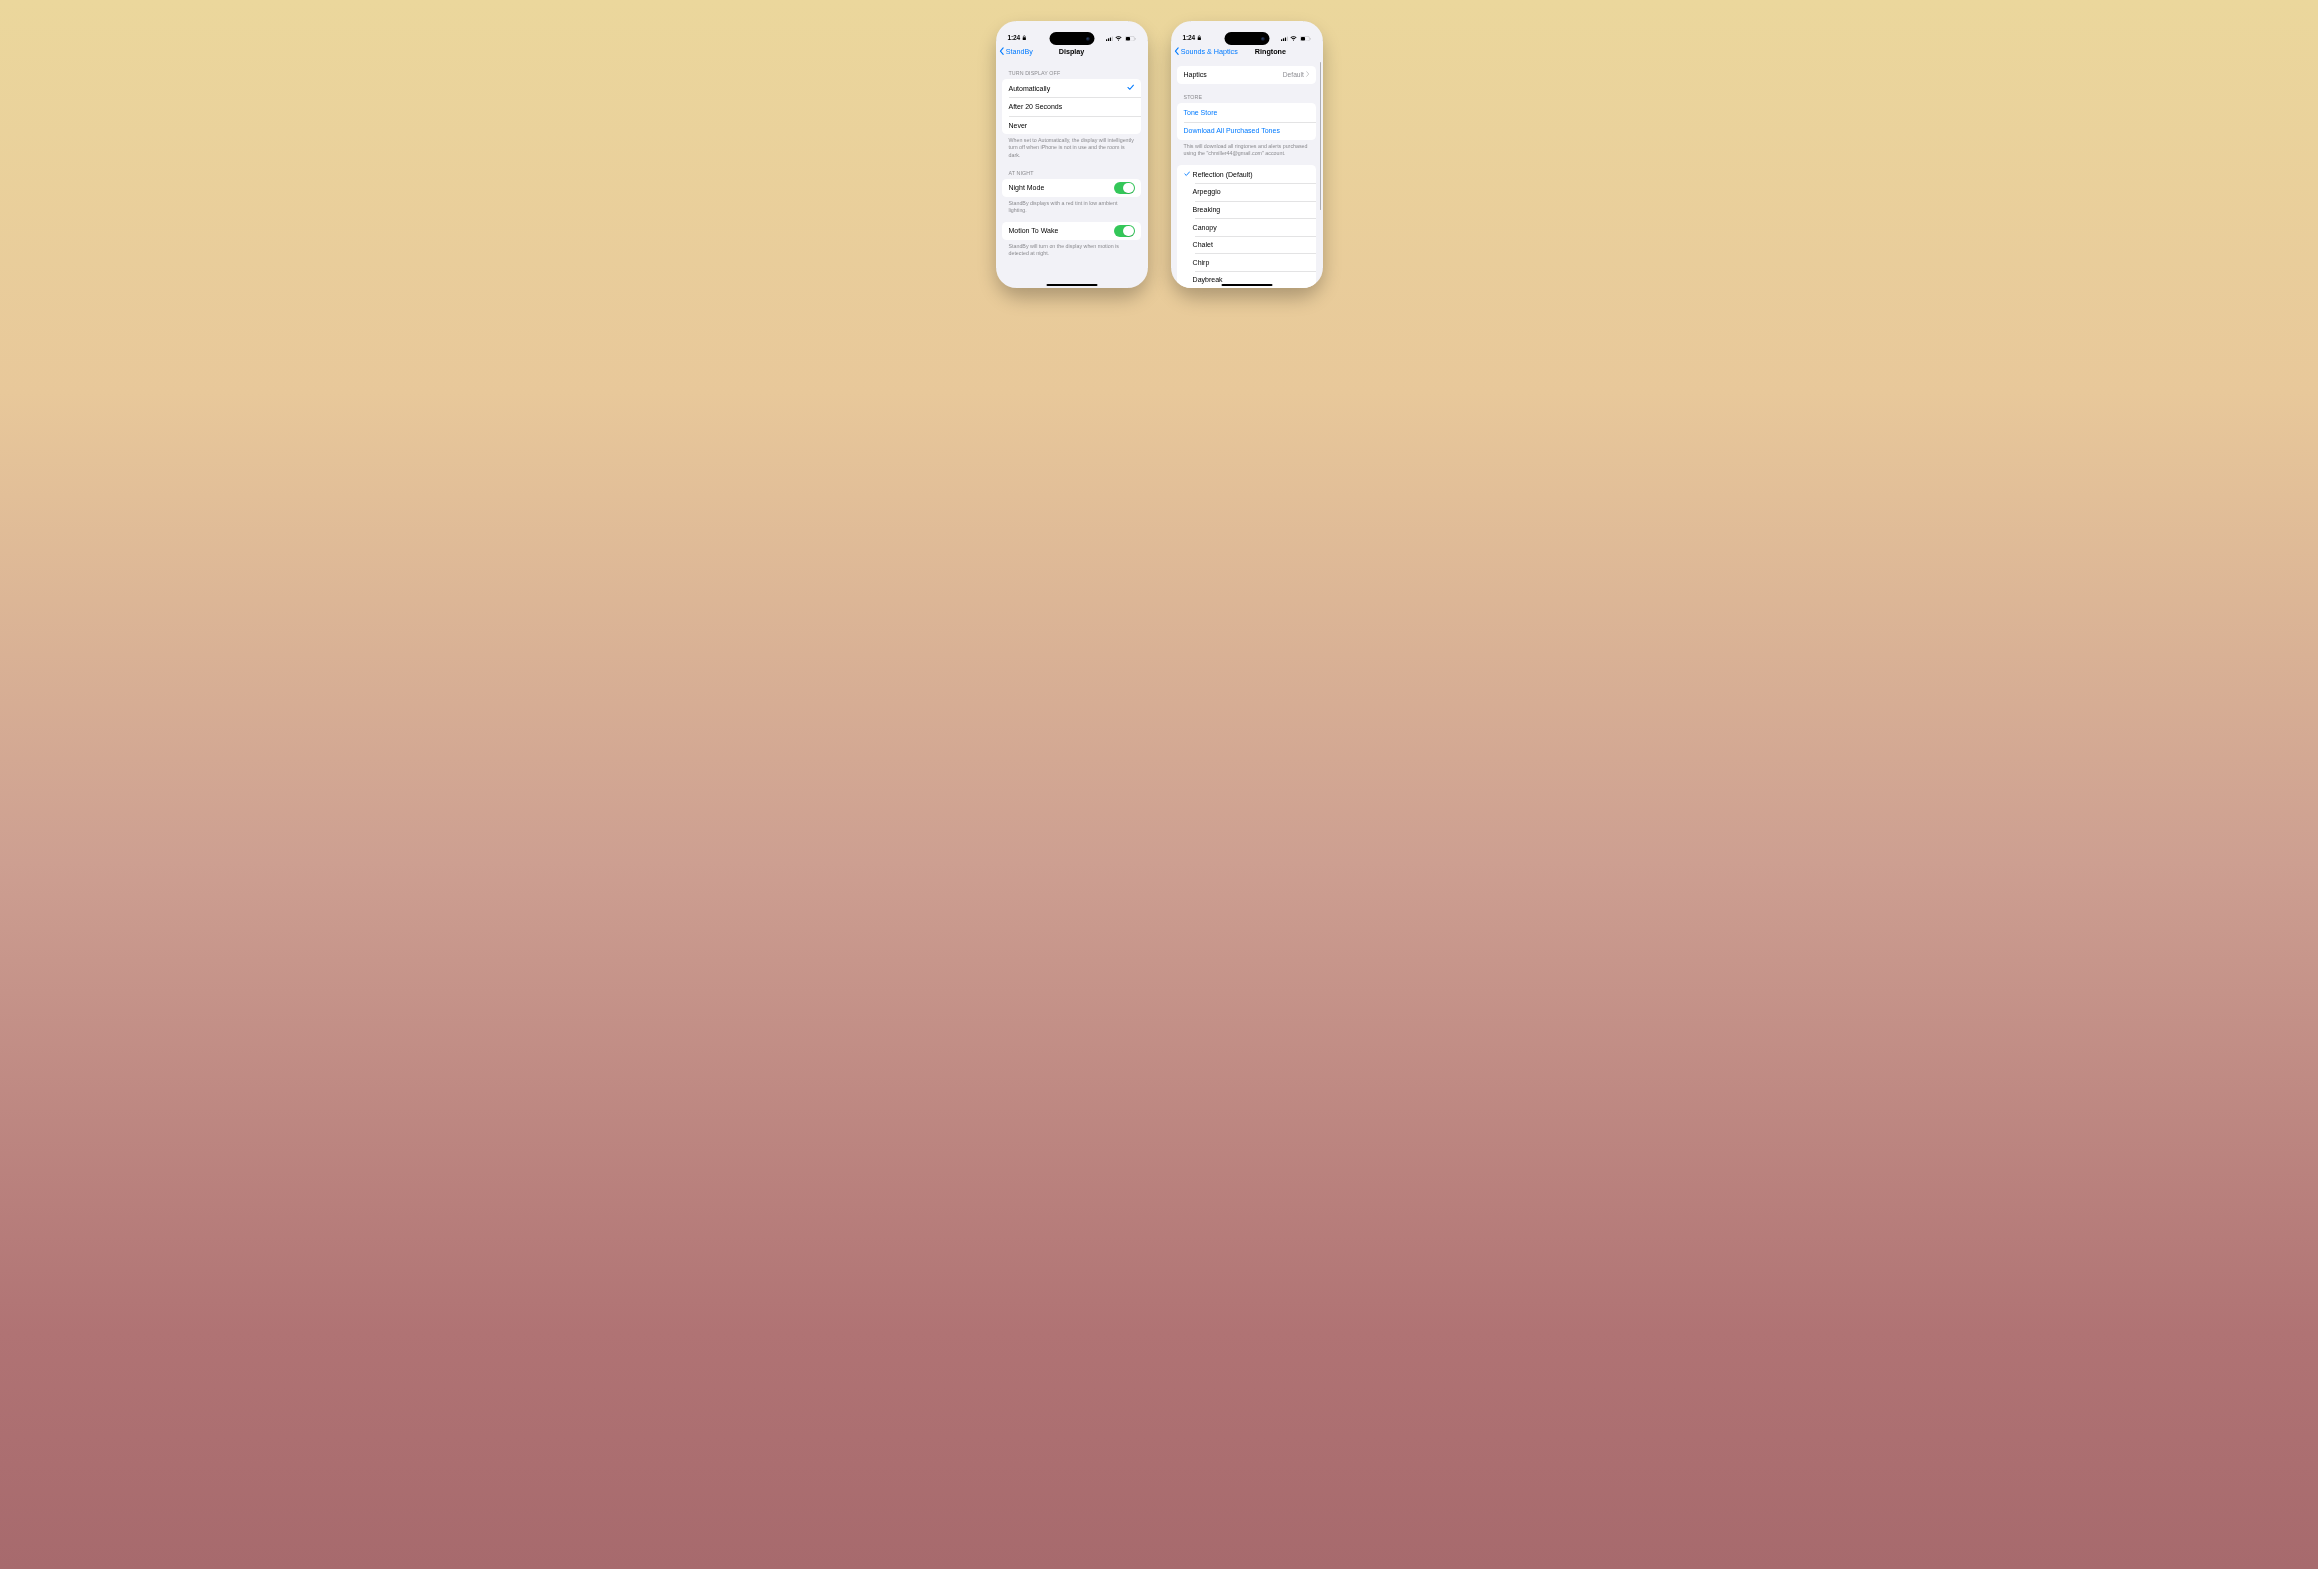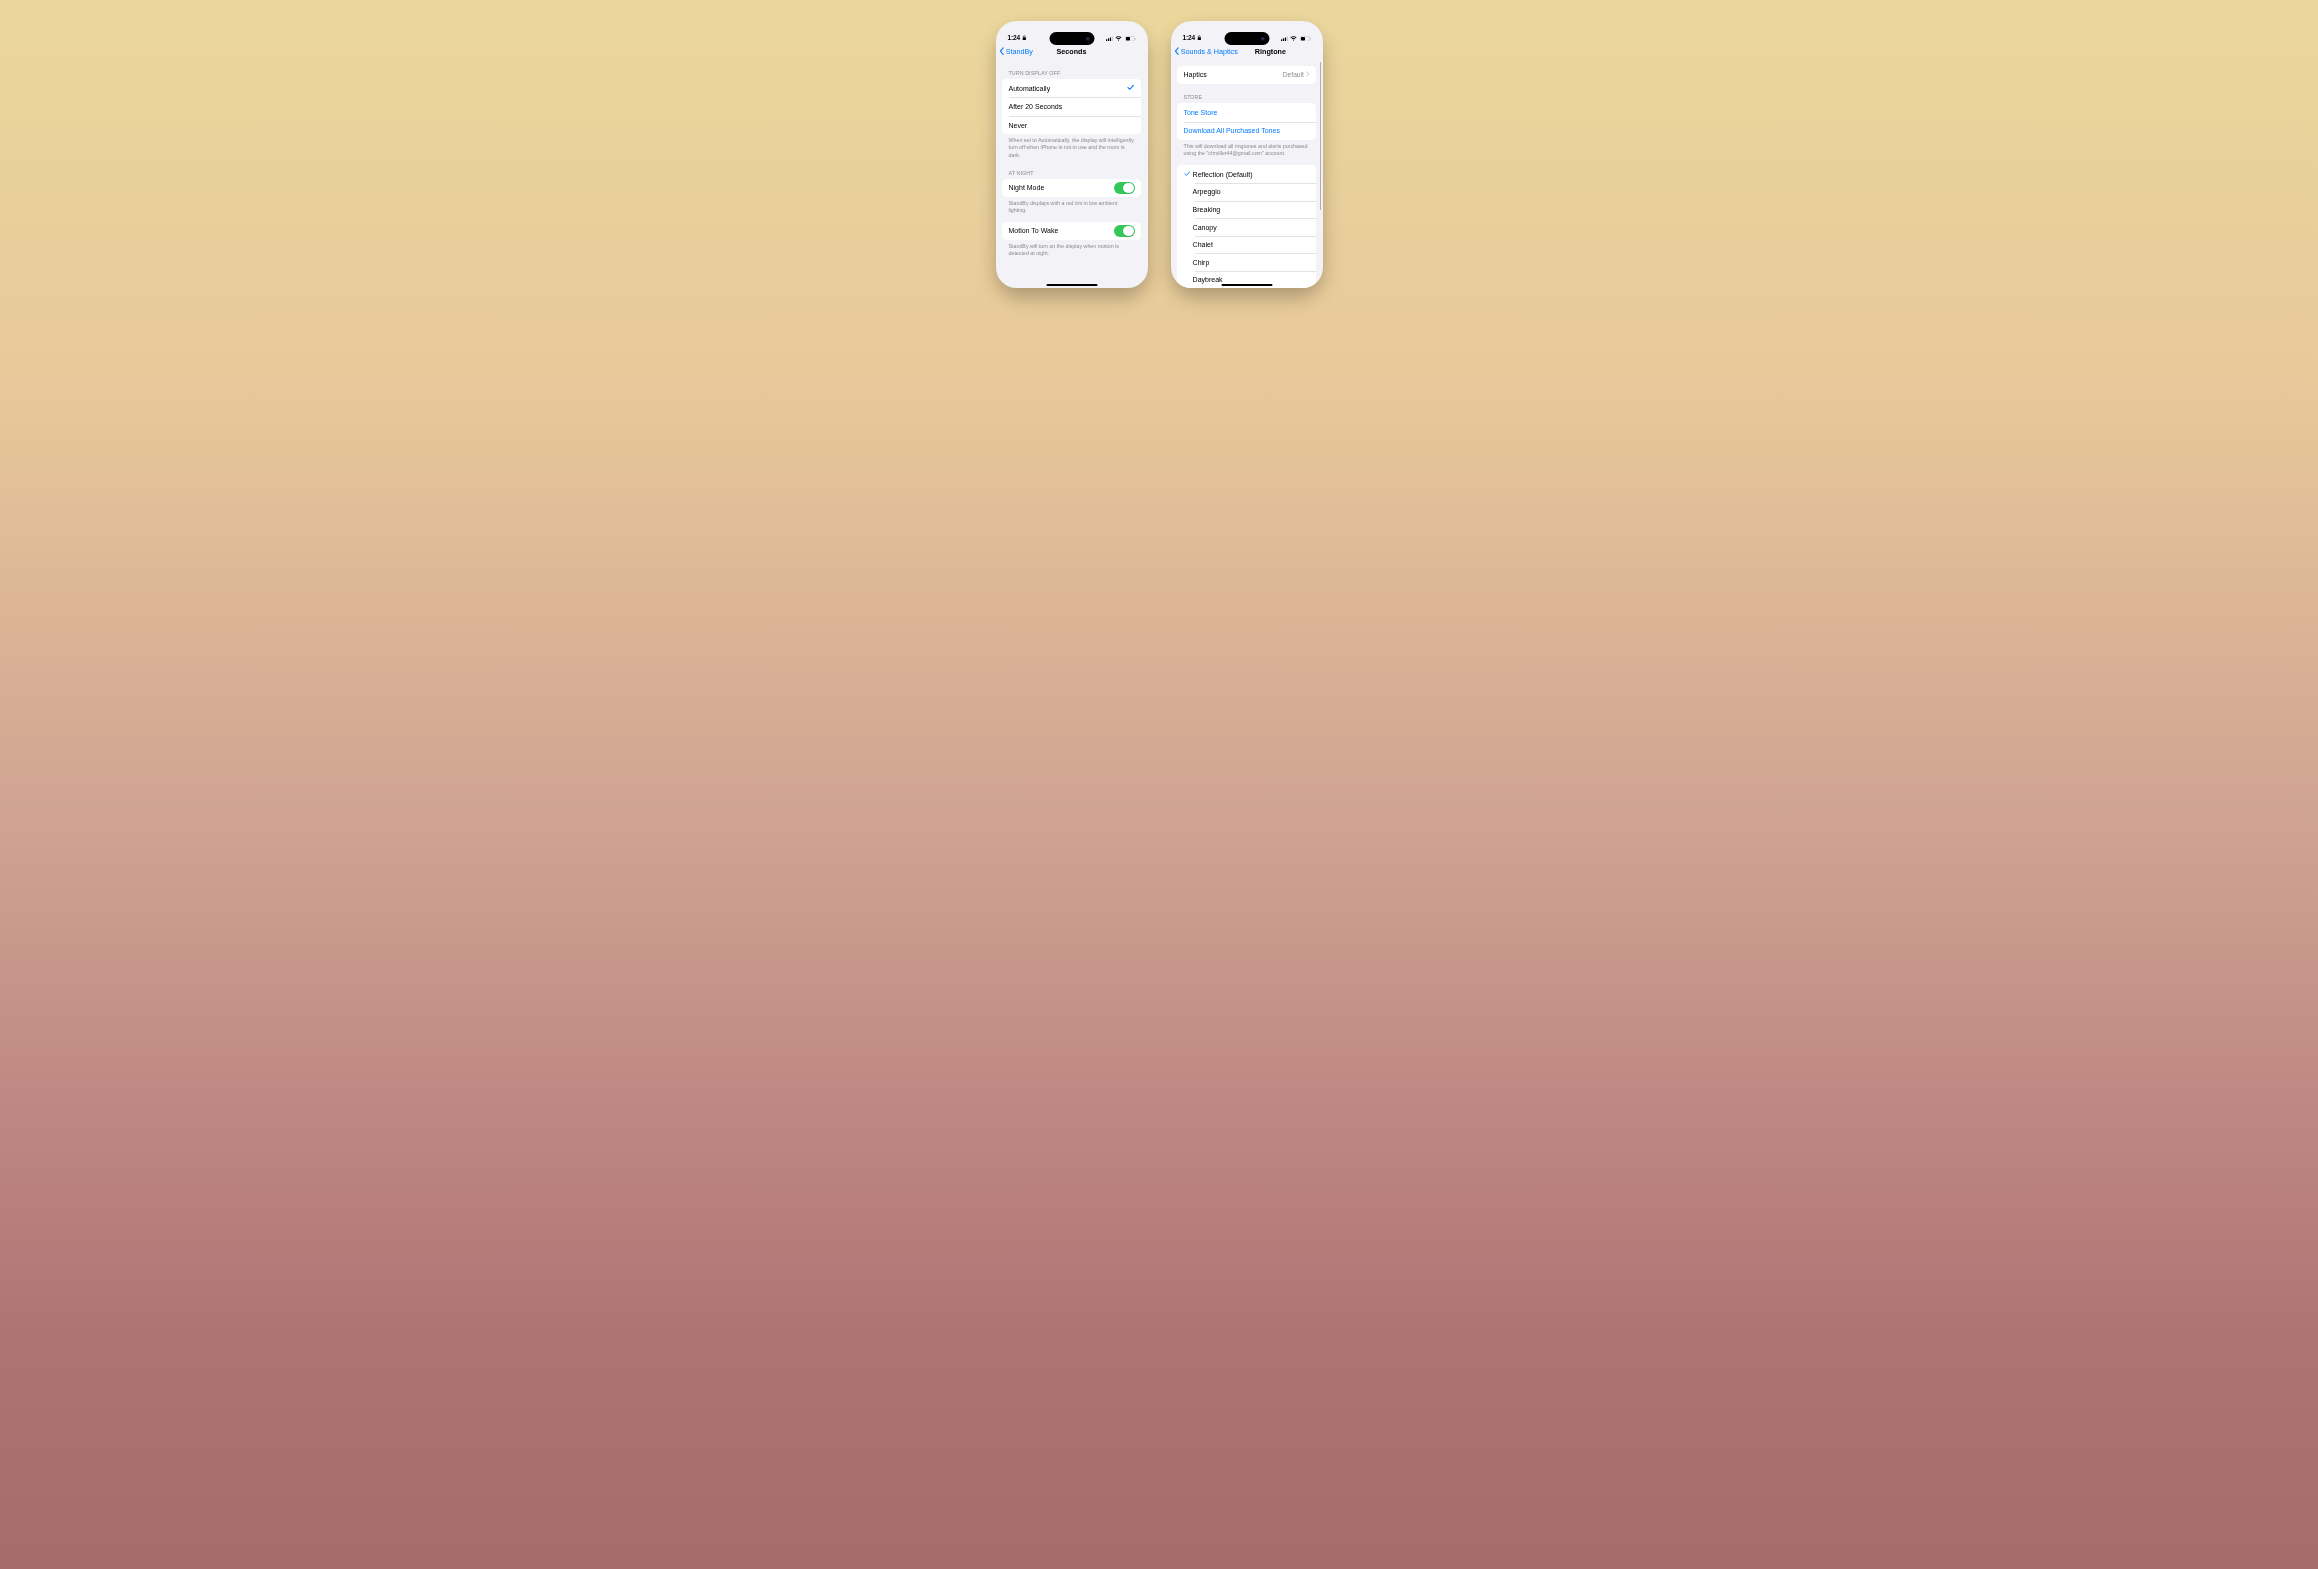--- a/index.html
+++ b/index.html
@@ -250,21 +250,21 @@
         </div>
       </div>
 
       <div class="navbar">
         <div class="nav-back">
           <svg width="5.6" height="8.3" viewBox="0 0 12 18">
               <path d="M9 2 L3 9 L9 16" fill="none" stroke="currentColor" stroke-width="2.4" stroke-linecap="round" stroke-linejoin="round"></path>
             </svg>
           <span>StandBy</span>
         </div>
-        <div class="nav-title">Seconds</div>
+        <div class="nav-title">Display</div>
       </div>
 
       <div class="content">
         <div class="section-header">TURN DISPLAY OFF</div>
         <div class="group">
           <div class="row">
             <span class="row-label">Automatically</span>
             <span class="check">
               <svg width="7.4" height="6.5" viewBox="0 0 16 14">
                   <path d="M2 7.5 L6 11.5 L14 2.5" fill="none" stroke="currentColor" stroke-width="2.2" stroke-linecap="round" stroke-linejoin="round"></path>

